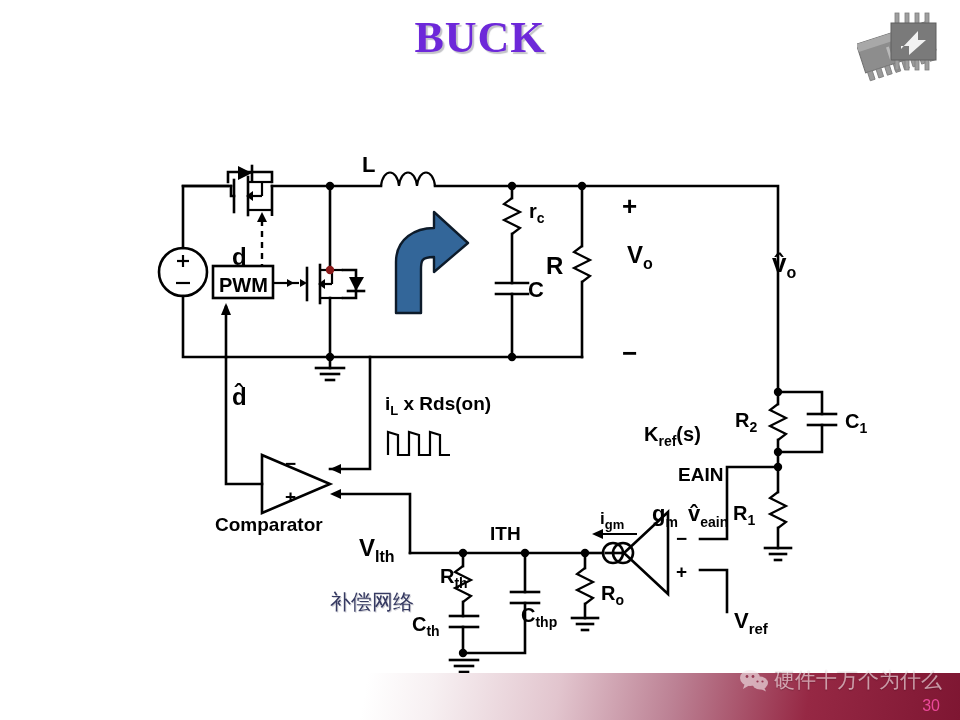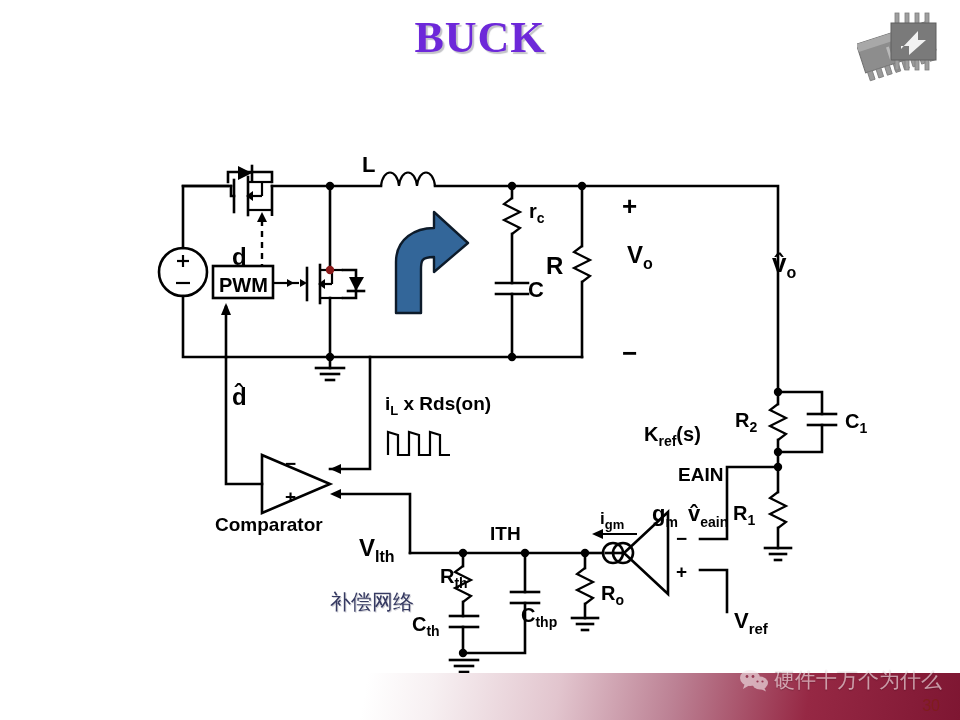--- a/index.html
+++ b/index.html
@@ -66,21 +66,21 @@
     justify-content:space-between;
   }
   #wm-text{
     font-family:"DejaVu Sans", sans-serif;
     font-size:21px;color:#f2e8ea;
     text-shadow:0 1px 1px rgba(60,10,25,.5);
     white-space:nowrap;
   }
   #pagenum{
     position:absolute;right:20px;bottom:5px;
-    font-size:16px;color:#7f1d1d;
+    font-size:16px;color:#ec4899;
     font-family:"Liberation Sans", sans-serif;
   }
 
   
   #schematic{position:absolute;left:0;top:0;width:960px;height:720px;}
   .wire{stroke:#000;stroke-width:2.6;fill:none;stroke-linecap:square;}
   .thin{stroke:#000;stroke-width:2.2;fill:none;}
   .dash{stroke:#000;stroke-width:2.4;fill:none;stroke-dasharray:6 5;}
   .solidfill{fill:#000;stroke:none;}
   .nofill{fill:none;stroke:#000;stroke-width:2.6;}

